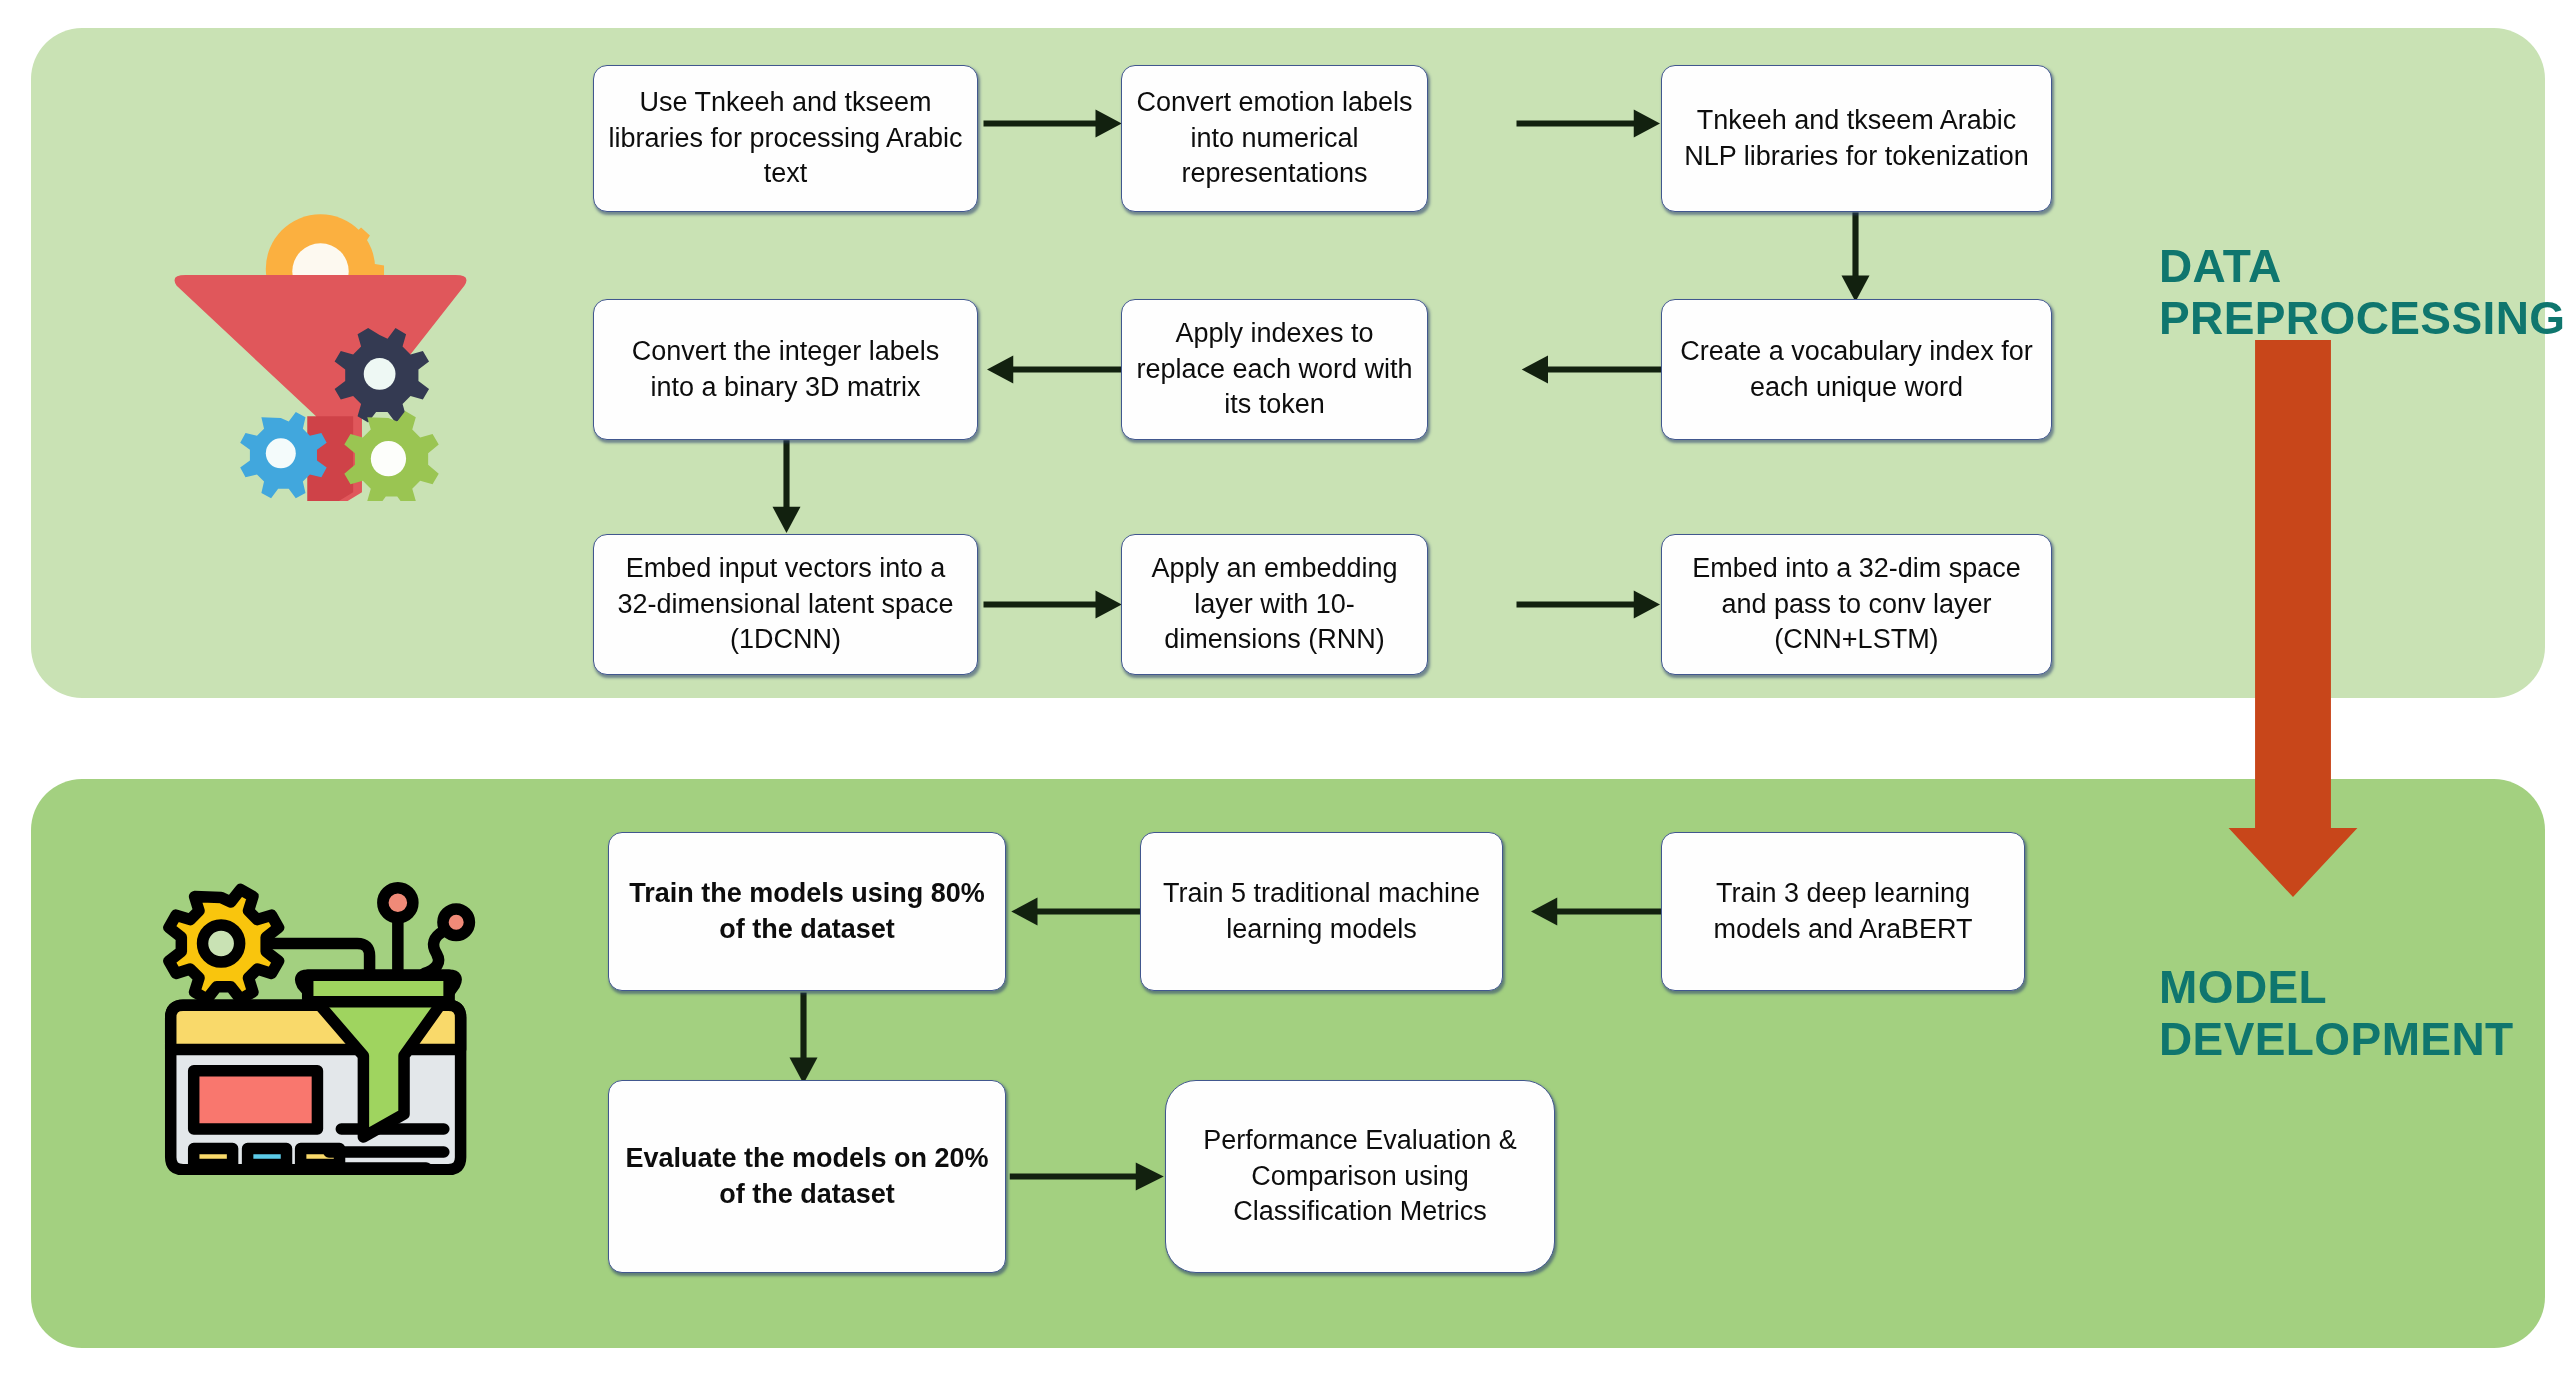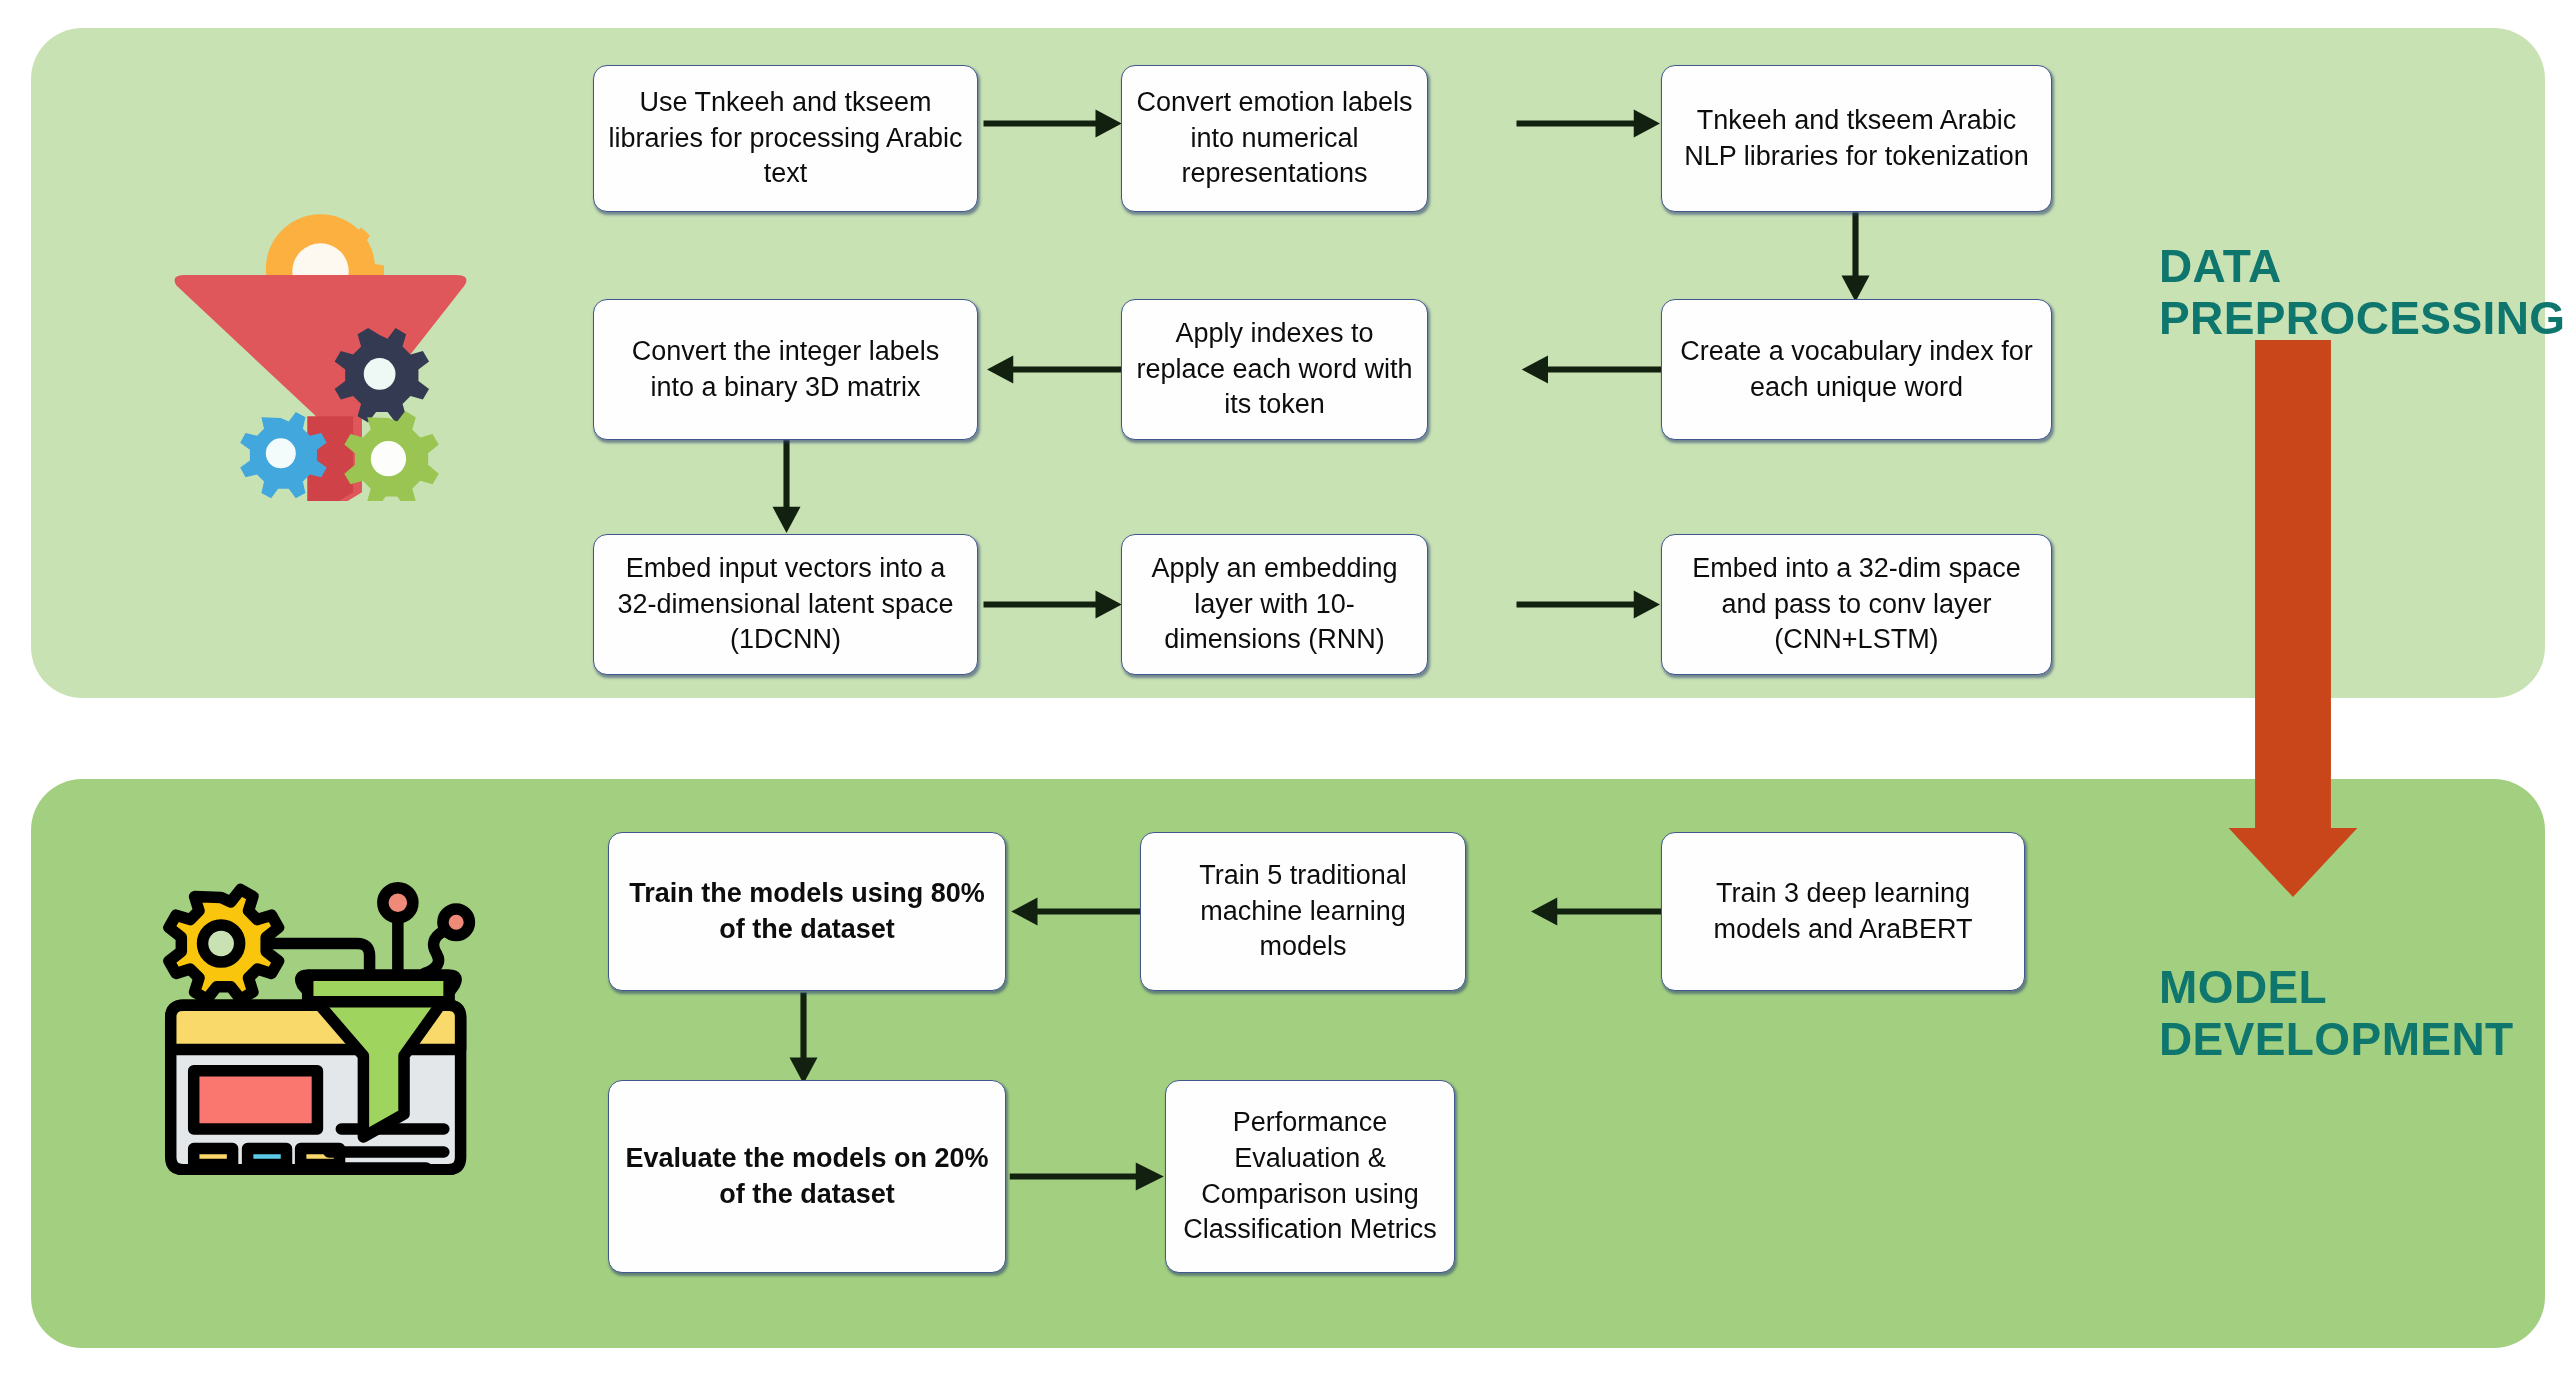--- a/index.html
+++ b/index.html
@@ -30,23 +30,23 @@
   .r2{top:299px;height:141px;}
   .r3{top:534px;height:141px;}
   .c1{left:593px;width:385px;}
   .c2{left:1121px;width:307px;}
   .c3{left:1661px;width:391px;}
 
   
   .b1{top:832px;height:159px;}
   .b2{top:1080px;height:193px;}
   .bc1{left:608px;width:398px;font-weight:bold;}
-  .bc2{left:1140px;width:326px;}
+  .bc2{left:1140px;width:363px;}
   .bc3{left:1661px;width:364px;}
-  .bc2b{left:1165px;width:290px;}
+  .bc2b{left:1165px;width:390px;border-radius:31px;}
 
   
   .conn{position:absolute;}
   svg.conn{overflow:visible;}
   .ln{stroke:#12210f;stroke-width:7;fill:none;}
   .hd{fill:#12210f;}
 
   .icon{position:absolute;}
 </style>
 </head>

